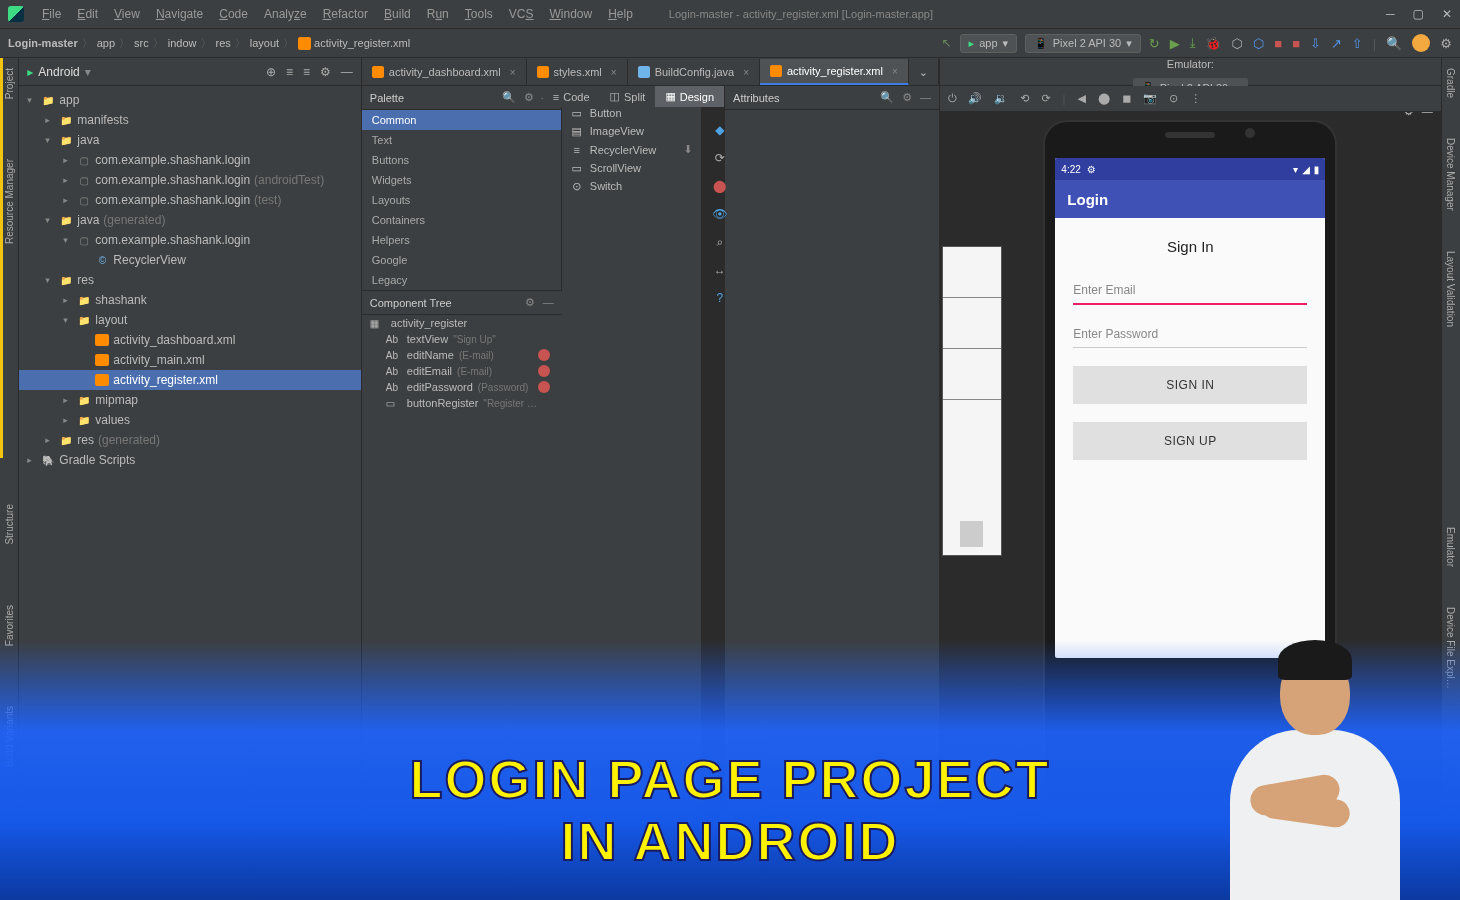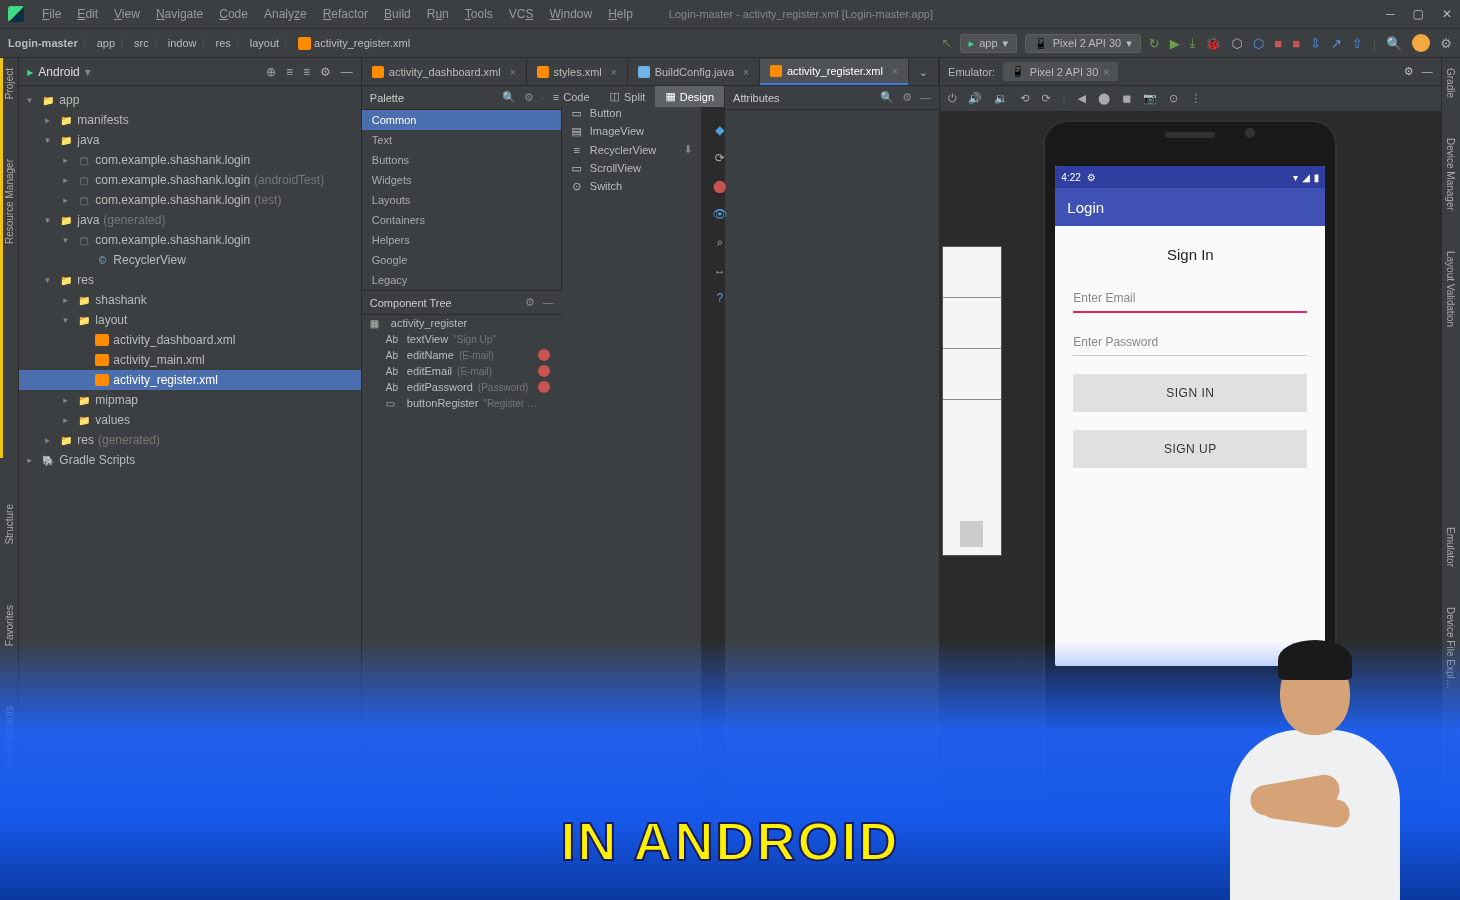--- a/index.html
+++ b/index.html
@@ -62,32 +62,32 @@
 .canvas .modebar .mbtn.active { background:#5e6266; color:#fff; }
 .canvas .toolcol { position:absolute; top:30px; left:4px; display:flex; flex-direction:column; gap:8px; padding:4px; }
 .canvas .toolcol .tci { width:20px; height:20px; display:flex; align-items:center; justify-content:center; color:#aaa; }
 .canvas .preview { position:absolute; left:240px; top:160px; width:60px; height:310px; border:1px solid #555; background:#f5f5f5; }
 .canvas .preview .line { height:1px; background:#888; margin:50px 0; }
 .canvas .preview .box { position:absolute; bottom:8px; left:30%; width:40%; height:26px; background:#ccc; }
 .canvas .zoom { position:absolute; left:240px; bottom:20px; display:flex; flex-direction:column; gap:2px; }
 .canvas .zoom .zb { width:22px; height:22px; background:#4a4c4e; color:#ddd; display:flex; align-items:center; justify-content:center; font-size:14px; }
 .attrs { width:215px; background:#3c3f41; border-left:1px solid #2b2b2b; }
 .emulator { width:520px; background:#2b2b2b; border-left:1px solid #2b2b2b; display:flex; flex-direction:column; }
-.emuhead { height:28px; background:#3c3f41; display:flex; align-items:center; padding:0 8px; font-size:11px; gap:8px; border-bottom:1px solid #2b2b2b; }
+.emuhead { height:28px; background:#3c3f41; display:flex; align-items:center; padding:0 8px; font-size:11px; gap:8px; border-bottom:1px solid #2b2b2b;flex-direction:column; }
 .emuhead .etab { background:#4e5254; padding:3px 8px; border-radius:2px; display:flex; gap:5px; align-items:center; }
 .emuhead .eacts { margin-left:auto; display:flex; gap:8px; }
 .emutools { height:26px; background:#3c3f41; display:flex; align-items:center; gap:12px; padding:0 8px; color:#aaa; font-size:11px; border-bottom:1px solid #2b2b2b; }
 .emucanvas { flex:1; display:flex; align-items:flex-start; justify-content:center; padding-top:6px; }
-.phone { width:290px; height:728px; background:#1a1a1a; border-radius:22px; padding:26px 10px; box-shadow:0 0 0 2px #333; margin-top:4px; position:relative; }
+.phone { width:290px; height:728px; background:#1a1a1a; border-radius:22px; padding:18px 10px; box-shadow:0 0 0 2px #333; margin-top:4px; position:relative; }
 .phone .speaker { position:absolute; top:10px; left:50%; transform:translateX(-50%); width:50px; height:6px; background:#333; border-radius:3px; }
 .phone .cam { position:absolute; top:6px; right:80px; width:10px; height:10px; background:#333; border-radius:50%; }
 .screen { width:100%; height:500px; background:#fafafa; border-radius:2px; overflow:hidden; display:flex; flex-direction:column; margin-top:18px; }
 .statusbar { height:22px; background:#303f9f; color:#fff; font-size:10px; display:flex; align-items:center; padding:0 6px; }
 .statusbar .sright { margin-left:auto; display:flex; gap:4px; }
-.appbar { height:38px; background:#3f51b5; color:#fff; display:flex; align-items:center; padding:0 12px; font-size:15px; font-weight:400; }
+.appbar { height:38px; background:#3f51b5; color:#fff; display:flex; align-items:center; padding:0 12px; font-size:15px; font-weight:700; }
 .appbody { flex:1; display:flex; flex-direction:column; align-items:center; padding:20px 18px; gap:18px; }
 .appbody .title { font-size:15px; color:#222; margin-bottom:6px; }
 .field { width:100%; text-align:left; font-size:12px; color:#888; padding:4px 0 6px; border-bottom:1px solid #ccc; }
 .field.active { border-bottom:2px solid #e91e63; }
 .appbtn { width:100%; padding:12px 0; background:#e0e0e0; text-align:center; font-size:12px; color:#333; letter-spacing:0.5px; }
 .overlay-gradient { position:absolute; left:0; right:0; bottom:0; height:260px; background:linear-gradient(180deg, rgba(30,100,255,0) 0%, rgba(30,100,255,0.9) 35%, #1658e8 70%, #0b39a0 100%); }
 .overlay-text { position:absolute; bottom:30px; left:0; right:0; display:flex; flex-direction:column; align-items:center; gap:6px; }
 .ot1 { font-family:Impact,Arial Black,sans-serif; font-size:54px; font-weight:900; color:#fff200; -webkit-text-stroke:2px #1a1a60; letter-spacing:2px; text-align:center; line-height:1.05;}
 .ot2 { font-family:Impact,Arial Black,sans-serif; font-size:30px; font-weight:900; color:#fff; -webkit-text-stroke:1.5px #1a1a60; letter-spacing:2px; text-align:center; margin-top:20px;}
 .person { position:absolute; right:40px; bottom:0; width:230px; height:280px; }
@@ -536,14 +536,15 @@
 
 <div class="overlay-gradient"></div>
 <div class="person">
   <div class="body"></div>
     <div class="arm1"></div>
     <div class="arm2"></div>
     <div class="head"></div>
     <div class="hair"></div>
 </div>
 <div class="overlay-text">
+  <div class="ot1">LOGIN PAGE PROJECT</div>
   <div class="ot1">IN ANDROID</div>
 </div>
 
 </body></html>

